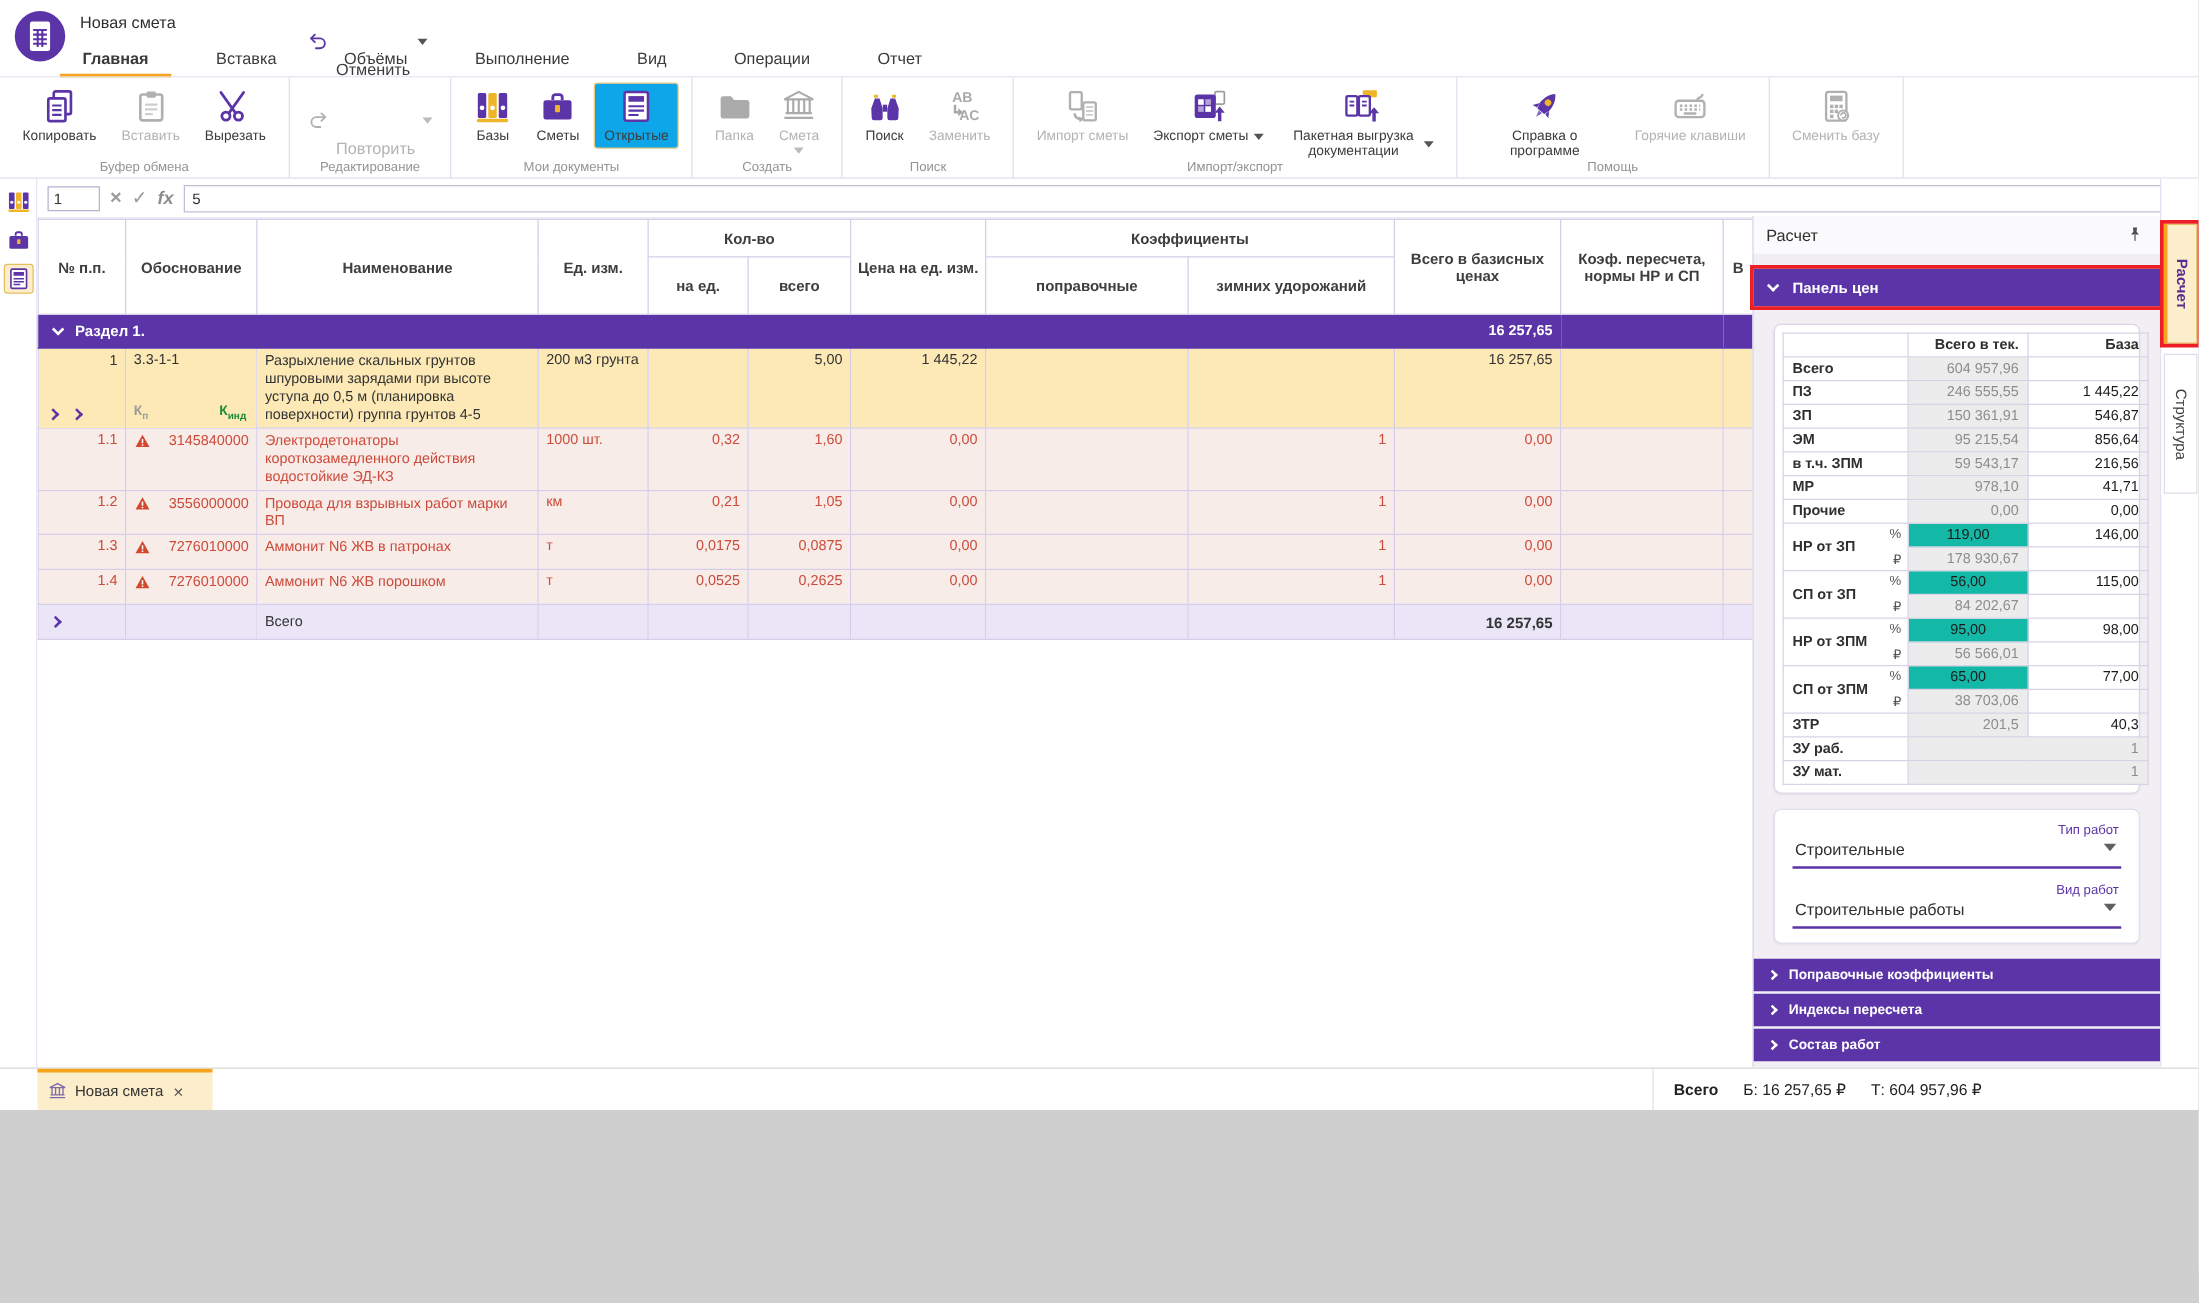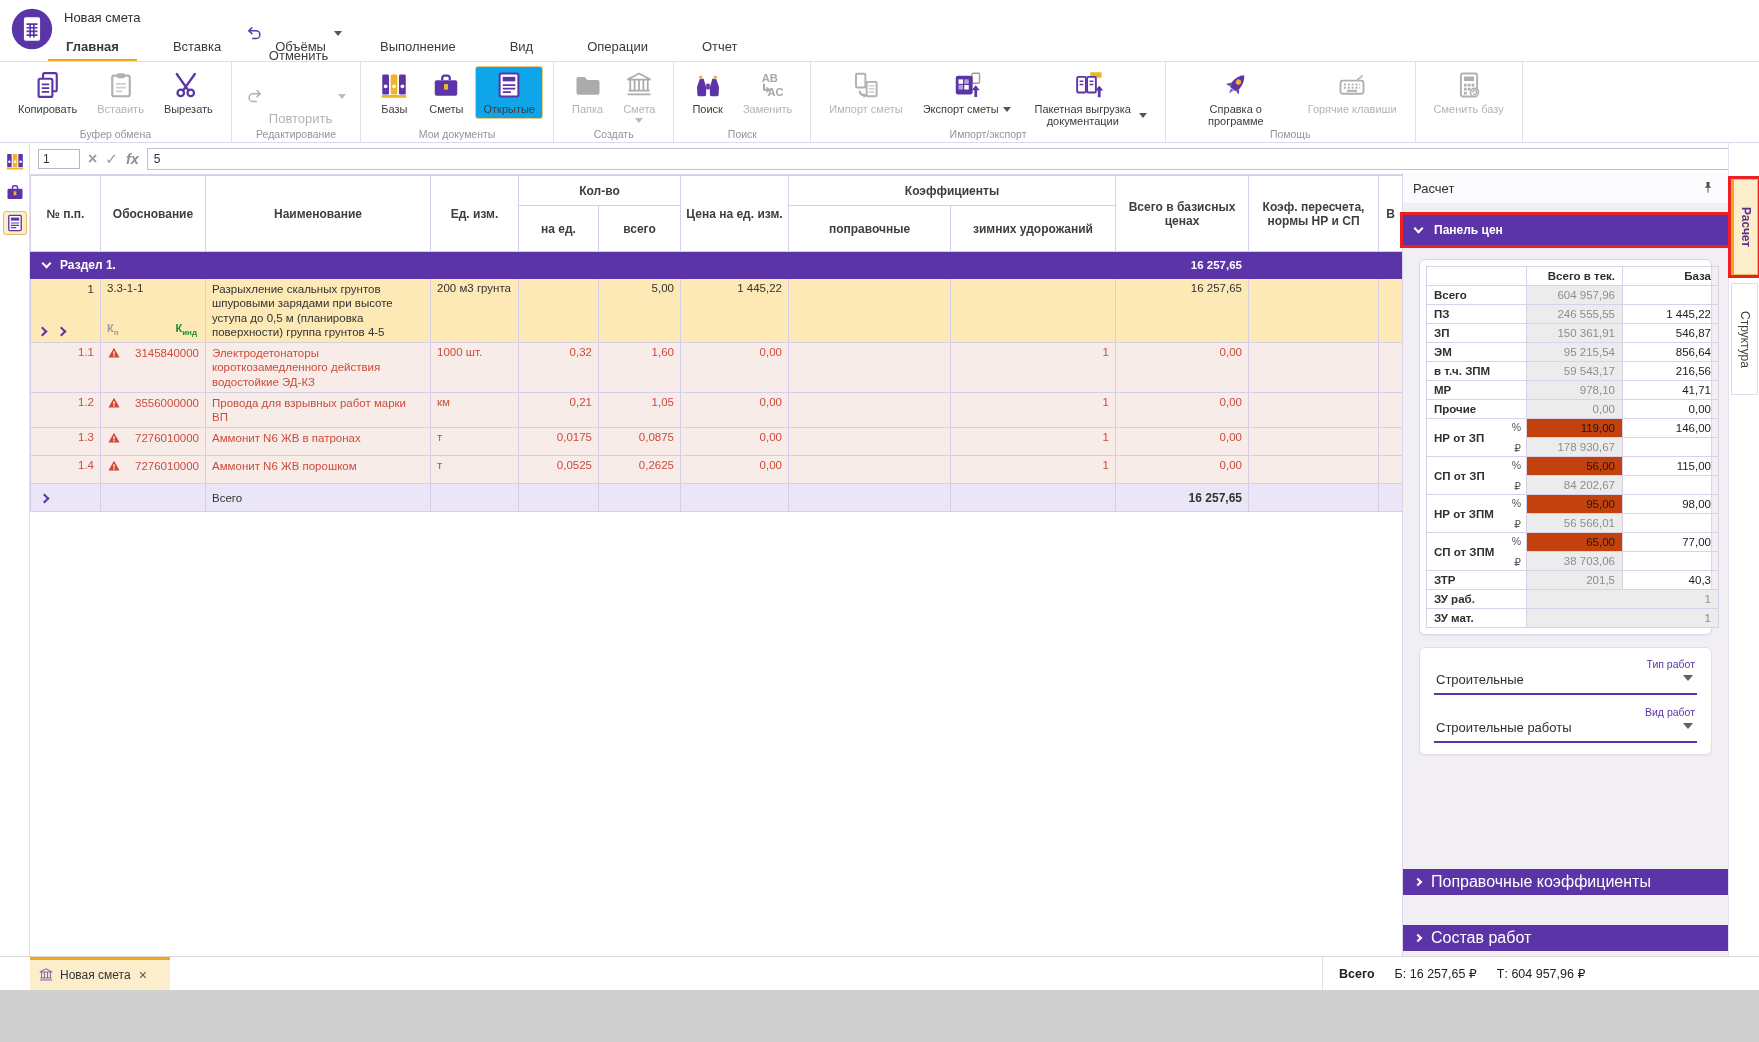--- a/index.html
+++ b/index.html
@@ -1,17 +1,17 @@
 <!DOCTYPE html>
 <html lang="ru"><head>
 <meta charset="utf-8">
 <style>
   * { margin:0; padding:0; box-sizing:border-box; }
   html,body { background:#cfcfcf; font-family:"Liberation Sans","DejaVu Sans",sans-serif; }
-  .stage { position:relative; width:1759px; height:990px; background:#fff; overflow:hidden;
+  .stage { position:relative; width:1759px; height:888px; background:#fff; overflow:hidden;
            outline:1px solid #9a9a9a; font-family:"Liberation Sans","DejaVu Sans",sans-serif; }
   .icon { display:inline-block; line-height:0; }
   .icon svg { width:100%; height:100%; display:block; }
 
   
   .titlebar { position:absolute; left:0; top:0; width:100%; height:62px; background:#fff; }
   .app-logo { position:absolute; left:10px; top:7px; width:44px; height:44px; }
   .app-title { position:absolute; left:64px; top:10px; font-size:13px; color:#2e2e2e; }
   .menu-tabs { position:absolute; left:64px; top:30px; height:32px; display:flex; gap:50px; align-items:center; }
   .mtab { font-size:13px; color:#3a3a3a; padding:6px 2px; cursor:default; position:relative; }
@@ -94,32 +94,32 @@
   .pin { width:16px; height:16px; }
   .pp-bar { margin-top:12px; height:30px; background:#5b35a8; display:flex; align-items:center; gap:12px; padding-left:12px; outline:3px solid #ec2024; }
   .pp-label { color:#fff; font-weight:bold; font-size:12px; }
   .price-card { margin:14px 16px 0; background:#fff; border:1px solid #dcd6e6; border-radius:6px; padding:6px; box-shadow:0 1px 2px rgba(0,0,0,.06); }
   table.ptab { width:100%; border-collapse:collapse; table-layout:fixed; }
   .ptab td { border:1px solid #d9d2e6; font-size:11.5px; padding:2px 7px; height:19px; vertical-align:middle; }
   .ptab .ph { font-weight:bold; color:#2f2f2f; text-align:right; }
   .ptab .lab { font-weight:bold; color:#2f2f2f; }
   .ptab .cur { background:#ececec; color:#8d8d8d; text-align:right; }
   .ptab .base { text-align:right; color:#1b1b1b; }
-  .ptab .wcur { background:#c2410c; color:#1b1b1b; text-align:right;margin-top:44px; }
+  .ptab .wcur { background:#14b8a6; color:#1b1b1b; text-align:center;margin-top:44px; }
   .plab { position:relative; font-weight:bold; color:#2f2f2f; }
   .plab .pname { position:absolute; left:7px; top:50%; transform:translateY(-50%); }
   .plab .sym { position:absolute; right:5px; font-weight:normal; font-size:10.5px; color:#555; }
   .plab .sym.top { top:2px; } .plab .sym.bot { bottom:2px; }
   .dd-card { margin:12px 16px 0; background:#fff; border:1px solid #e2dcec; border-radius:6px; padding:8px 14px 2px; box-shadow:0 1px 2px rgba(0,0,0,.06); }
   .dd { position:relative; border-bottom:2px solid #5b35a8; padding:2px 2px 6px; margin-bottom:9px; }
   .dd-label { font-size:10.5px; color:#5b35a8; margin-bottom:2px;text-align:right; }
   .dd-value { font-size:13px; color:#2f2f2f; }
   .dd-arrow { position:absolute; right:4px; top:50%; width:0; height:0; border-left:5px solid transparent; border-right:5px solid transparent; border-top:6px solid #606060; }
   .cbar { position:absolute; left:0; right:0; height:26px; background:#5b35a8; display:flex; align-items:center; gap:10px; padding-left:12px; }
-  .cbar span.t { color:#fff; font-weight:normal; font-size:16px; }
+  .cbar span.t { color:#fff; font-weight:bold; font-size:11px; }
   .cbar .chv { width:6px; height:6px; }
 
   
   .side-strip { position:absolute; left:1728px; top:143px; width:31px; bottom:34px; background:#fff; border-left:1px solid #e6e0f0; }
   .vtab { position:absolute; left:2px; width:27px; display:flex; align-items:center; justify-content:center;
           writing-mode:vertical-rl; font-size:12px; color:#3f3f3f; background:#fff; border:1px solid #e0daea; cursor:default; }
   .vtab.active { background:#fdeecb; color:#5b2d90; font-weight:bold; border-color:#e5bd62; border-left:3px solid #f5a51d; outline:3px solid #ec2024; }
 
   
   .statusbar { position:absolute; left:0; bottom:0; width:100%; height:34px; background:#fff; border-top:1px solid #d8d8d8; }
@@ -839,20 +839,24 @@
       <div class="dd">
         <div class="dd-label">Вид работ</div>
         <div class="dd-value">Строительные работы</div>
         <span class="dd-arrow"></span>
       </div>
     </div>
     <div class="cbar" style="bottom:61px">
       <span class="chv wh"></span>
       <span class="t">Поправочные коэффициенты</span>
     </div>
+    <div class="cbar" style="bottom:33px">
+      <span class="chv wh"></span>
+      <span class="t">Индексы пересчета</span>
+    </div>
     <div class="cbar" style="bottom:5px">
       <span class="chv wh"></span>
       <span class="t">Состав работ</span>
     </div>
   </div>
 
   <div class="side-strip">
     <div class="vtab active" style="top:36px; height:96px;">
         <span>Расчет</span>
       </div>

